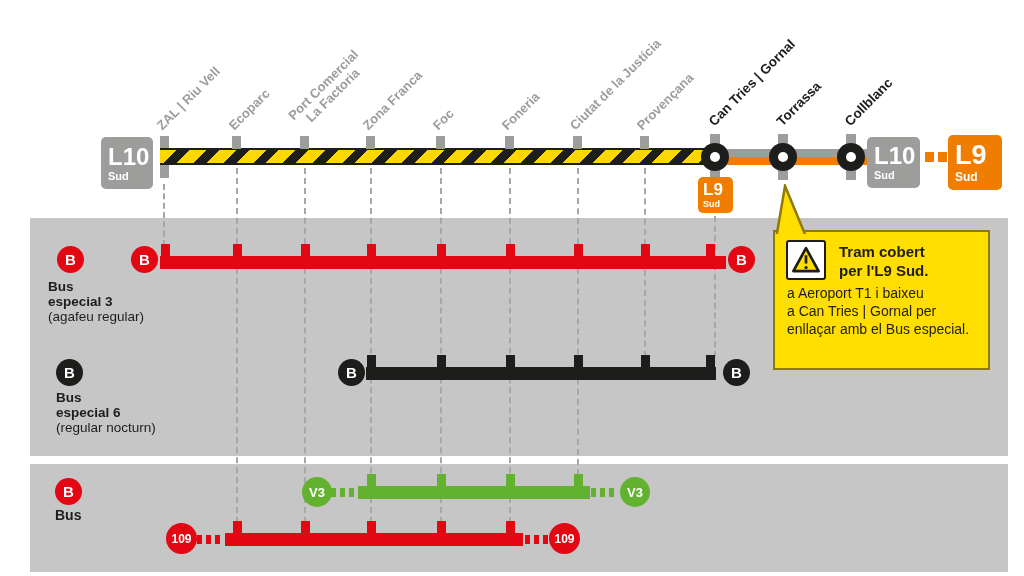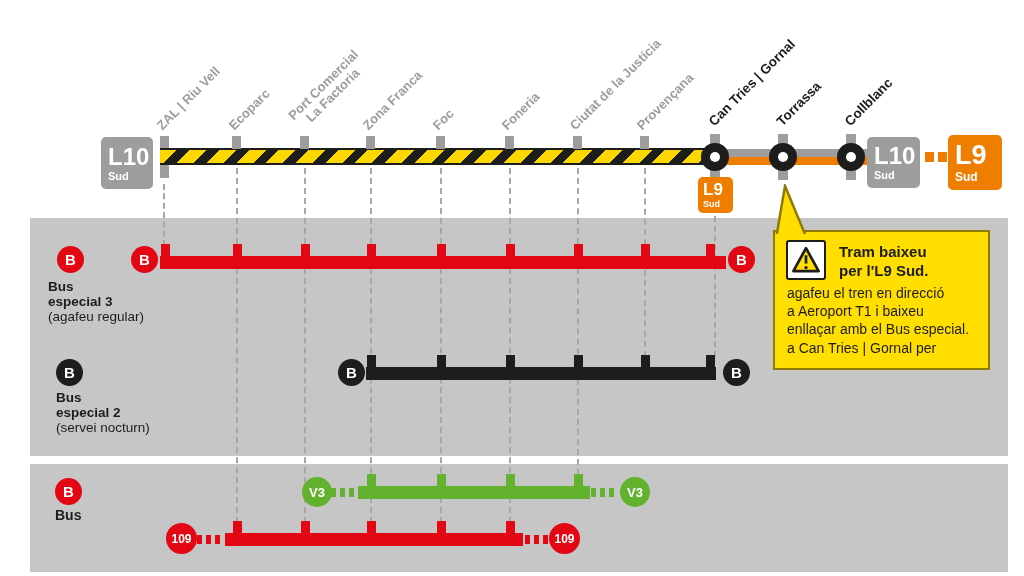--- a/index.html
+++ b/index.html
@@ -79,28 +79,27 @@
 
   <div class="callout">
     <div class="warnbox">
       <svg width="32" height="30" viewBox="0 0 40 38">
         <path d="M20 4 L36 33 H4 Z" fill="#ffde00" stroke="#1d1d1b" stroke-width="3.4" stroke-linejoin="round"></path>
         <rect x="18.3" y="13" width="3.4" height="10.5" fill="#1d1d1b"></rect>
         <circle cx="20" cy="28.6" r="2.1" fill="#1d1d1b"></circle>
       </svg>
     </div>
     <div class="title">
-      <span>Tram baixeu</span>
+      <span>Tram cobert</span>
       <span>per l'L9 Sud.</span>
     </div>
     <div class="body">
-      <span>agafeu el tren en direcció</span>
       <span>a Aeroport T1 i baixeu</span>
+      <span>a Can Tries | Gornal per</span>
       <span>enllaçar amb el Bus especial.</span>
-      <span>a Can Tries | Gornal per</span>
     </div>
   </div>
   <svg class="tail" width="42" height="50" viewBox="0 0 42 50">
     <polygon points="15,2 37,55 6,55" fill="#ffde00" stroke="#8f7a06" stroke-width="2.5"></polygon>
   </svg>
 
   <div class="hazard"></div>
   <div class="opentrack"></div>
 
   <div class="stub" style="left:232px;top:136px;width:9px;height:13px;"></div>
@@ -204,22 +203,22 @@
   </div>
   <div class="chip red" style="left:728px;top:246px;width:27px;height:27px;font-size:15px;">
     <span>B</span>
   </div>
 
   <div class="chip blk" style="left:56px;top:359px;width:27px;height:27px;font-size:15px;">
     <span>B</span>
   </div>
   <div class="legend" style="left:56px;top:390px;">
     <span class="b">Bus</span>
-    <span class="b">especial 2</span>
-    <span class="r">(servei nocturn)</span>
+    <span class="b">especial 6</span>
+    <span class="r">(regular nocturn)</span>
   </div>
   <div class="bar blk" style="left:366px;top:367px;width:350px;"></div>
   <div class="tick blk" style="left:367px;top:355px;"></div>
   <div class="tick blk" style="left:437px;top:355px;"></div>
   <div class="tick blk" style="left:506px;top:355px;"></div>
   <div class="tick blk" style="left:574px;top:355px;"></div>
   <div class="tick blk" style="left:641px;top:355px;"></div>
   <div class="tick blk" style="left:706px;top:355px;"></div>
   <div class="chip blk" style="left:338px;top:359px;width:27px;height:27px;font-size:15px;">
     <span>B</span>

